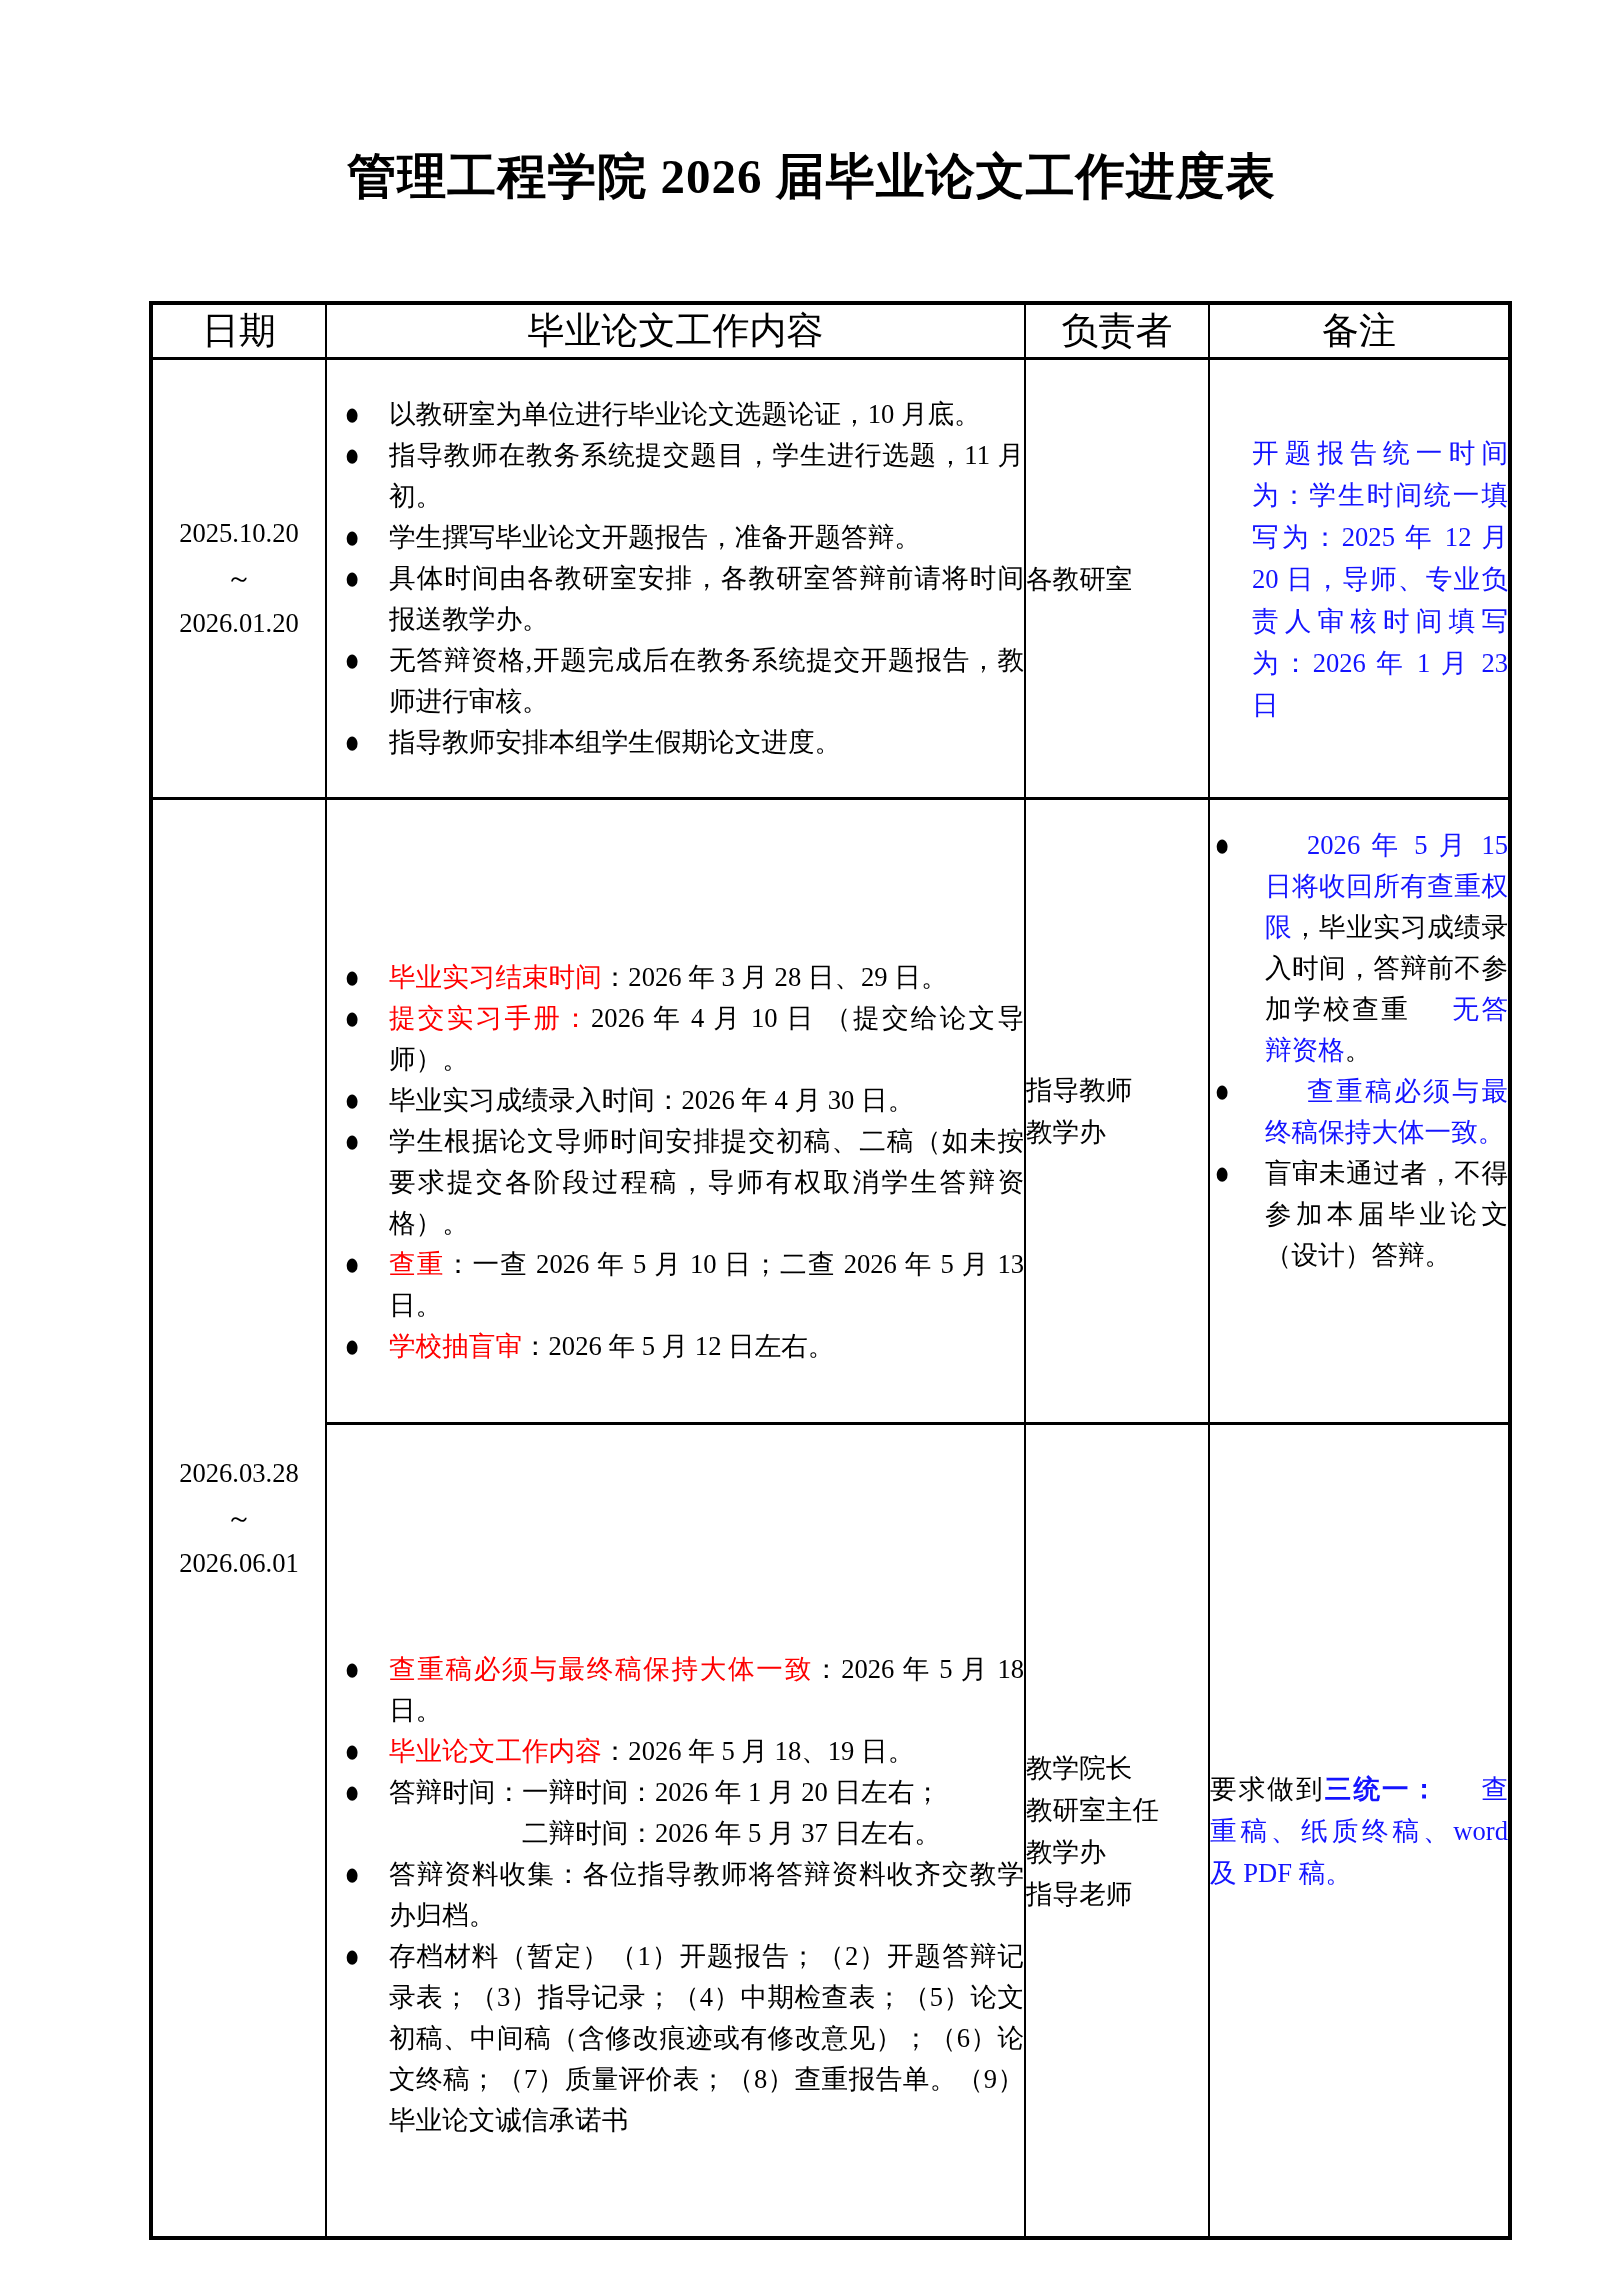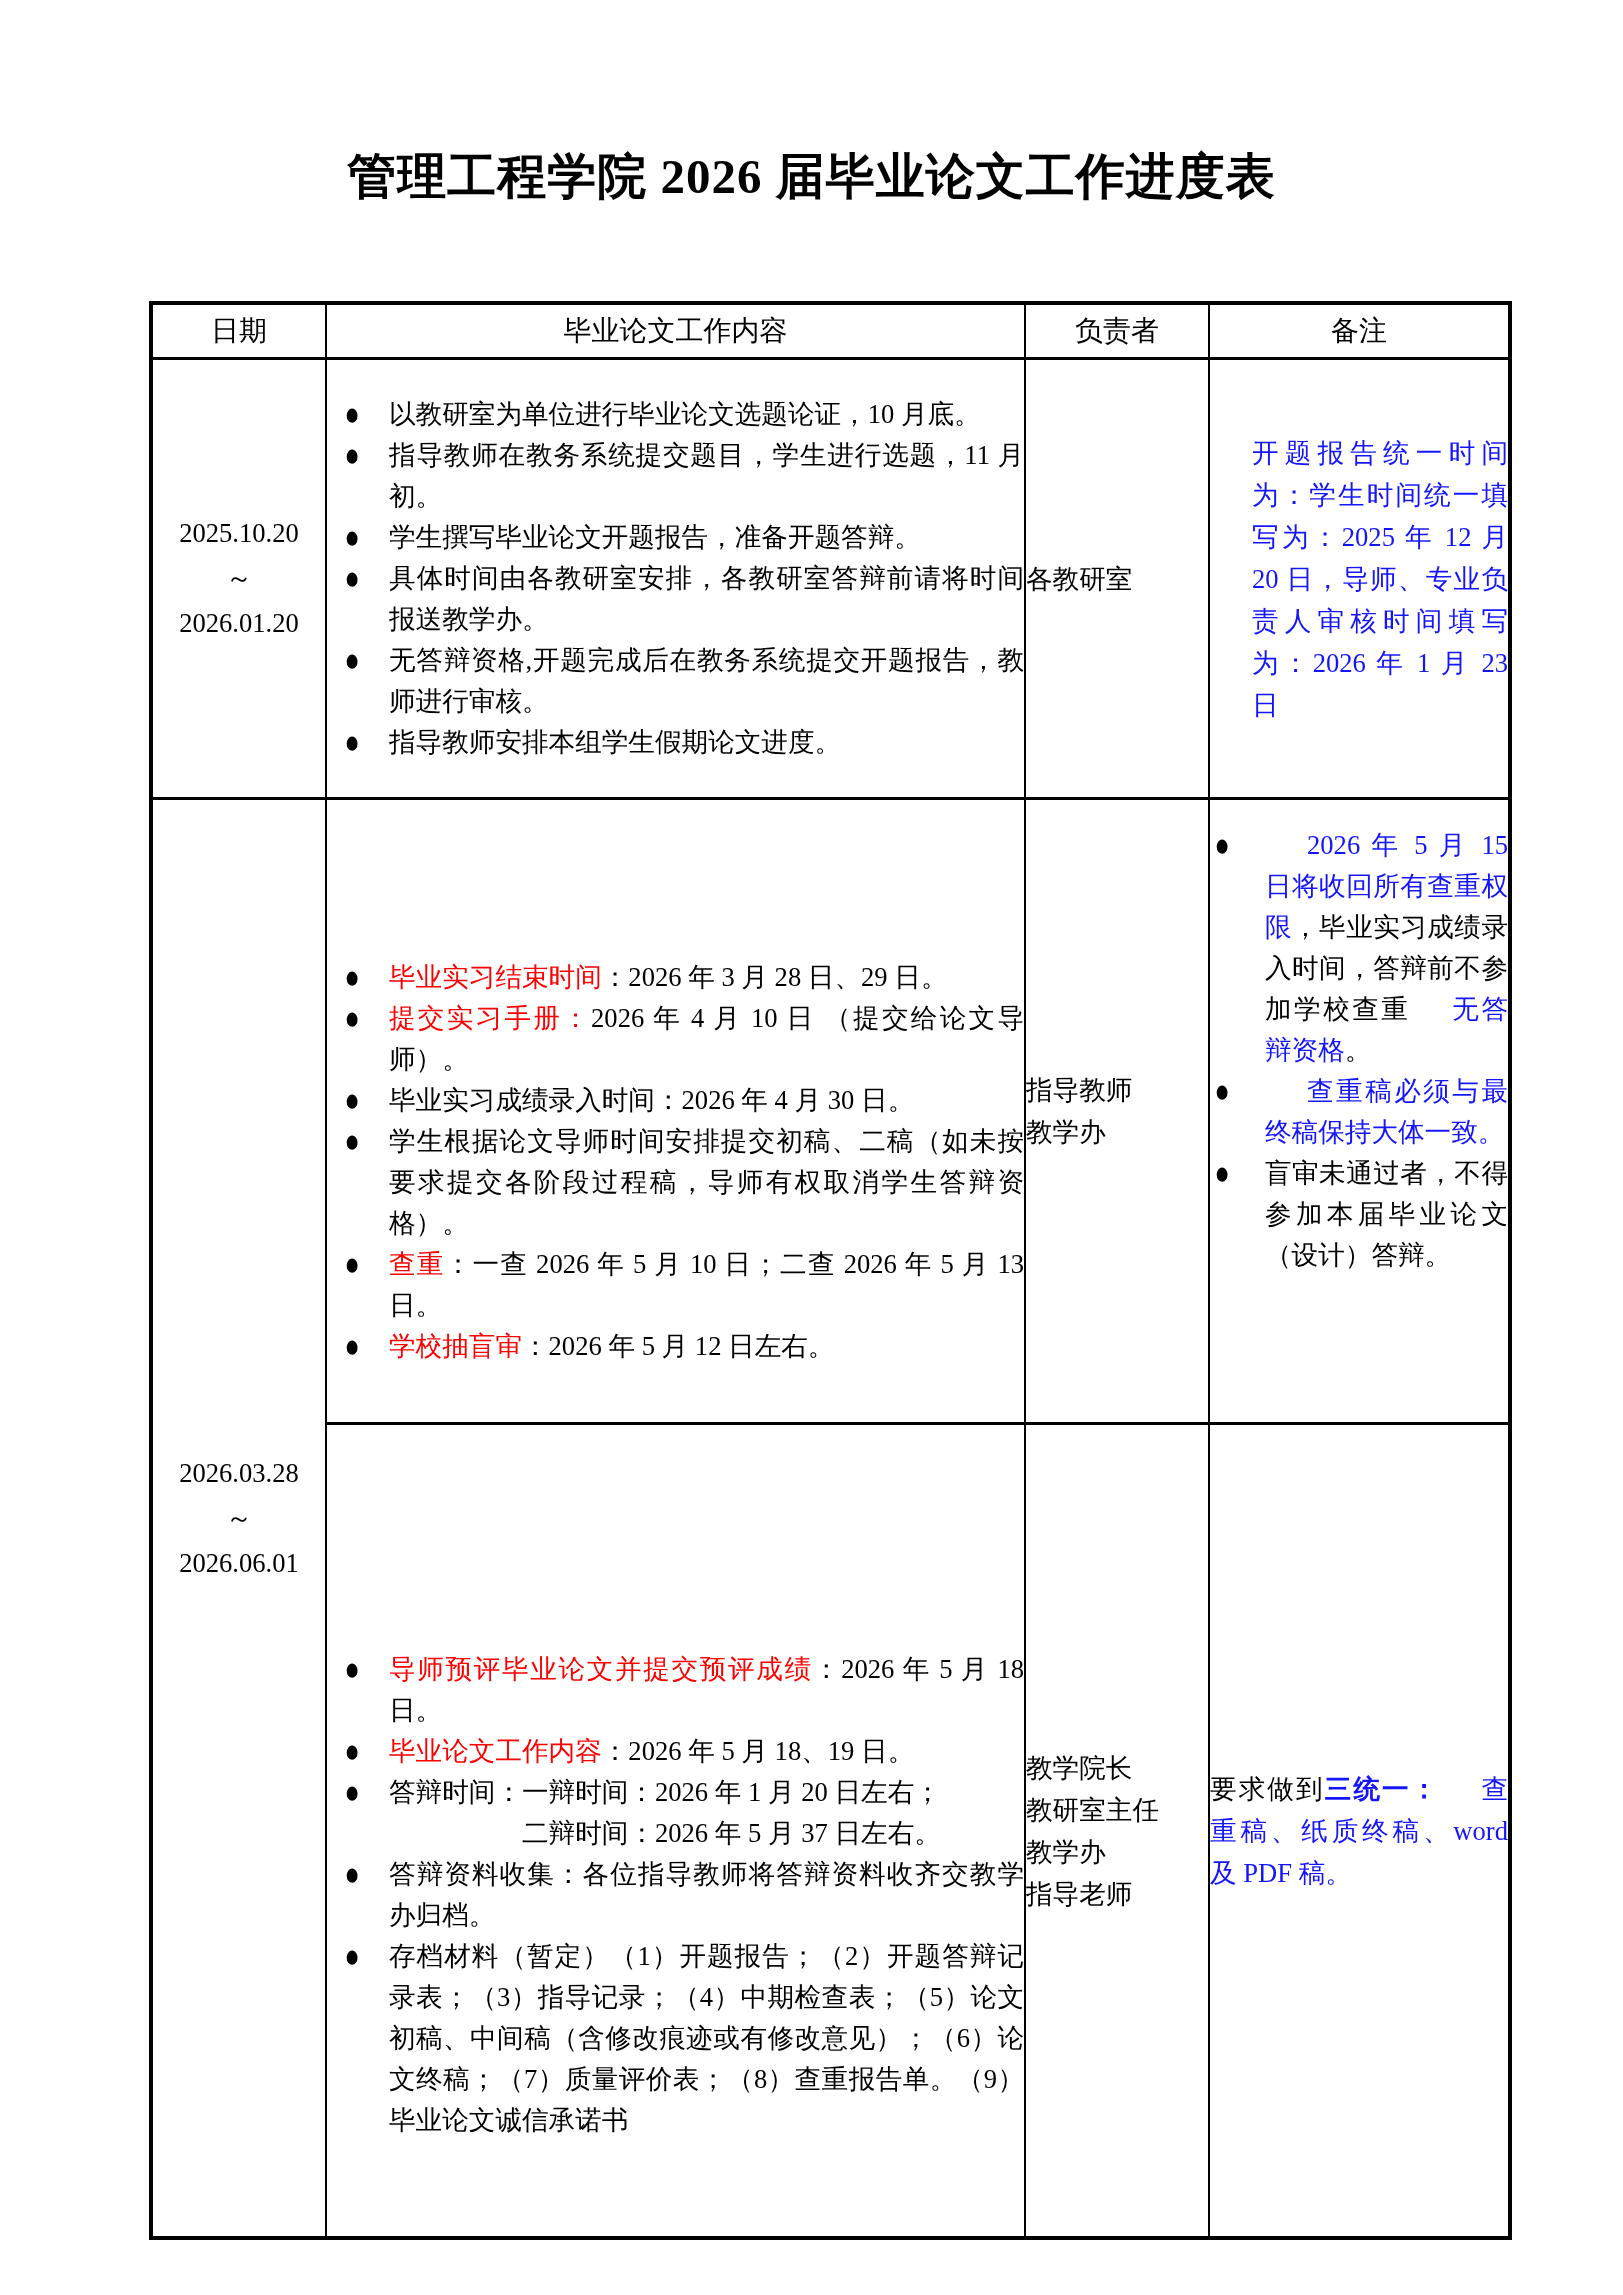--- a/index.html
+++ b/index.html
@@ -31,21 +31,21 @@
     border:2px solid #000;
     padding:0;
     font-size:26.6px;
     vertical-align:middle;
     overflow:hidden;
   }
   tr.hdr td{
     height:52px;
     border-bottom:3.6px solid #000;
     text-align:center;
-    font-size:28px;
+    font-size:37px;
   }
   tr.r1 td{height:437px;border-bottom:3.6px solid #000;}
   tr.r2a td.split{border-bottom:3.6px solid #000;}
   tr.r2a td{height:520px;}
   tr.r2b td{height:683px;}
   td.c-date{text-align:center;line-height:45px;}
   td.c-content{vertical-align:top;padding:5.1px 12.3px 0 3.1px;}
   td.c-content.p2a{padding-top:102px;}
   td.c-content.p2b{padding-top:128px;}
   ul.blist{list-style:none;margin:0;padding:0;}
@@ -153,21 +153,21 @@
           <li><span class="mk">●</span><span class="blue">2026 年 5 月 15 日将收回所有查重权限</span><span>，毕业实习成绩录入时间，答辩前不参加学校查重</span><span class="blue">无答辩资格</span><span>。</span></li>
           <li><span class="mk">●</span><span class="blue">查重稿必须与最终稿保持大体一致。</span></li>
           <li><span class="mk">●</span><span>盲审未通过者，不得参加本届毕业论文（设计）答辩。</span></li>
         </ul>
       </td>
     </tr>
 
     <tr class="r2b">
       <td class="c-content p2b">
         <ul class="blist">
-          <li><span class="mk">●</span><span class="red">导师预评毕业论文并提交预评成绩</span><span>：2026 年 5 月 18 日。</span></li>
+          <li><span class="mk">●</span><span class="red">查重稿必须与最终稿保持大体一致</span><span>：2026 年 5 月 18 日。</span></li>
           <li><span class="mk">●</span><span class="red">毕业论文工作内容</span><span>：2026 年 5 月 18、19 日。</span></li>
           <li><span class="mk">●</span><span>答辩时间：一辩时间：2026 年 1 月 20 日左右；</span>
             <div class="l2">二辩时间：2026 年 5 月 37 日左右。</div>
           </li>
           <li><span class="mk">●</span><span>答辩资料收集：各位指导教师将答辩资料收齐交教学办归档。</span></li>
           <li><span class="mk">●</span><span>存档材料（暂定）（1）开题报告；（2）开题答辩记录表；（3）指导记录；（4）中期检查表；（5）论文初稿、中间稿（含修改痕迹或有修改意见）；（6）论文终稿；（7）质量评价表；（8）查重报告单。（9）毕业论文诚信承诺书</span></li>
         </ul>
       </td>
       <td class="c-owner">
         <div>教学院长</div>

